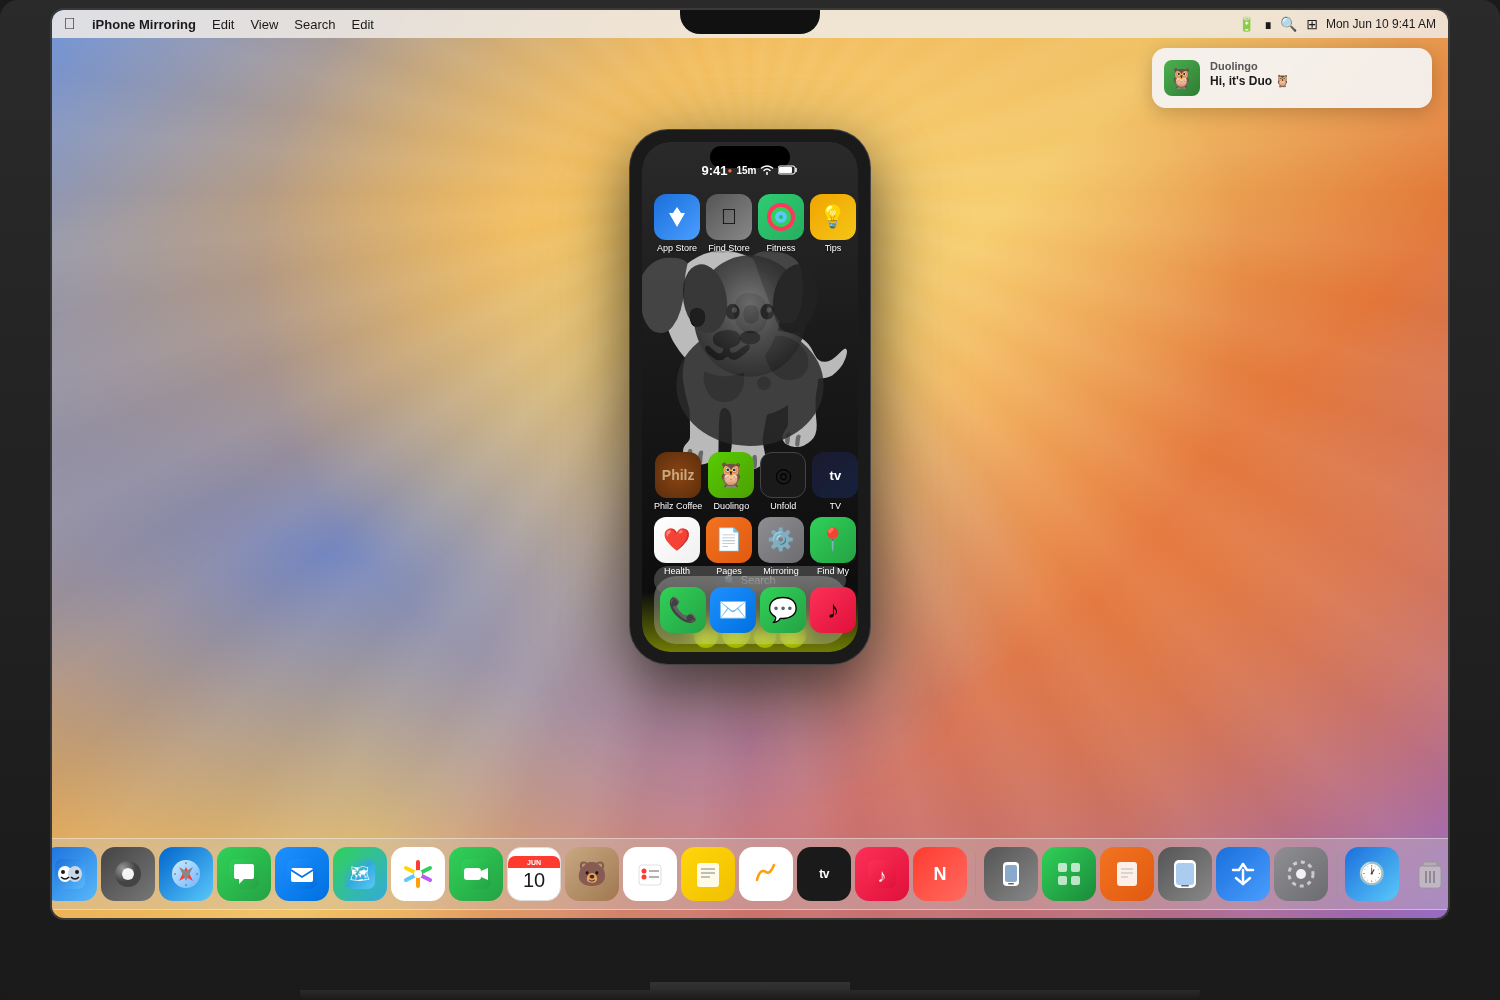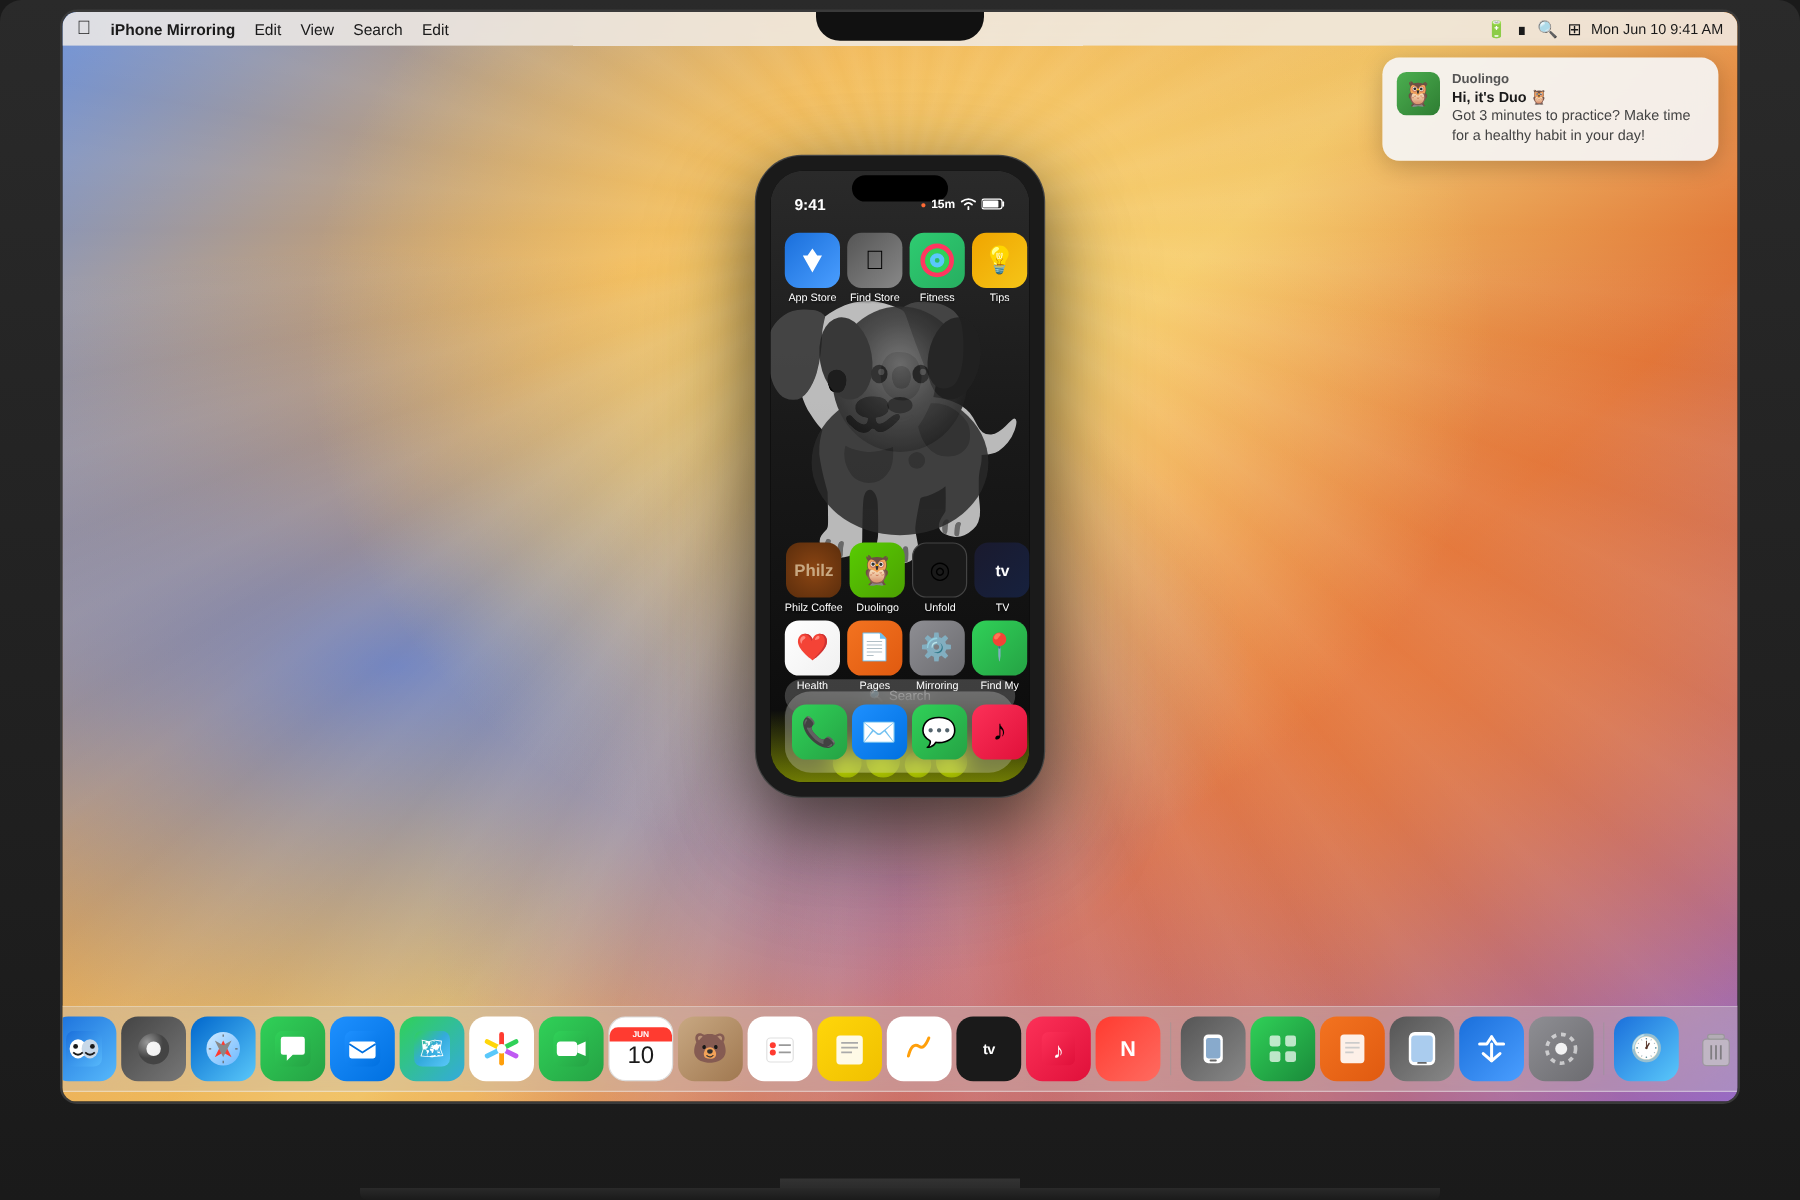--- a/index.html
+++ b/index.html
@@ -231,21 +231,21 @@
 
     
     .iphone-status-bar {
       position: absolute;
       top: 0; left: 0; right: 0;
       height: 44px;
       display: flex;
       align-items: center;
       padding: 12px 20px 0;
       z-index: 20;
-      justify-content: space-between;
+      justify-content: center;
     }
 
     .iphone-time {
       font-size: 13px;
       font-weight: 700;
       color: white;
     }
 
     .iphone-status-icons {
       display: flex;
@@ -531,21 +531,20 @@
         <span style="font-size:14px;">⊞</span>
         <span style="font-size:12px; font-weight:400;">Mon Jun 10  9:41 AM</span>
       </div>
     </div>
 
     <div class="notification">
       <div class="notification-icon">🦉</div>
       <div class="notification-content">
         <div class="notification-app">Duolingo</div>
         <div class="notification-title">Hi, it's Duo 🦉</div>
-        <div class="notification-body">Got 3 minutes to practice? Make time for a healthy habit in your day!</div>
       </div>
     </div>
 
     <div class="iphone-container">
       <div class="iphone-body">
         <div class="iphone-dynamic-island"></div>
         <div class="iphone-screen">
 
           <div class="iphone-wallpaper">
 

